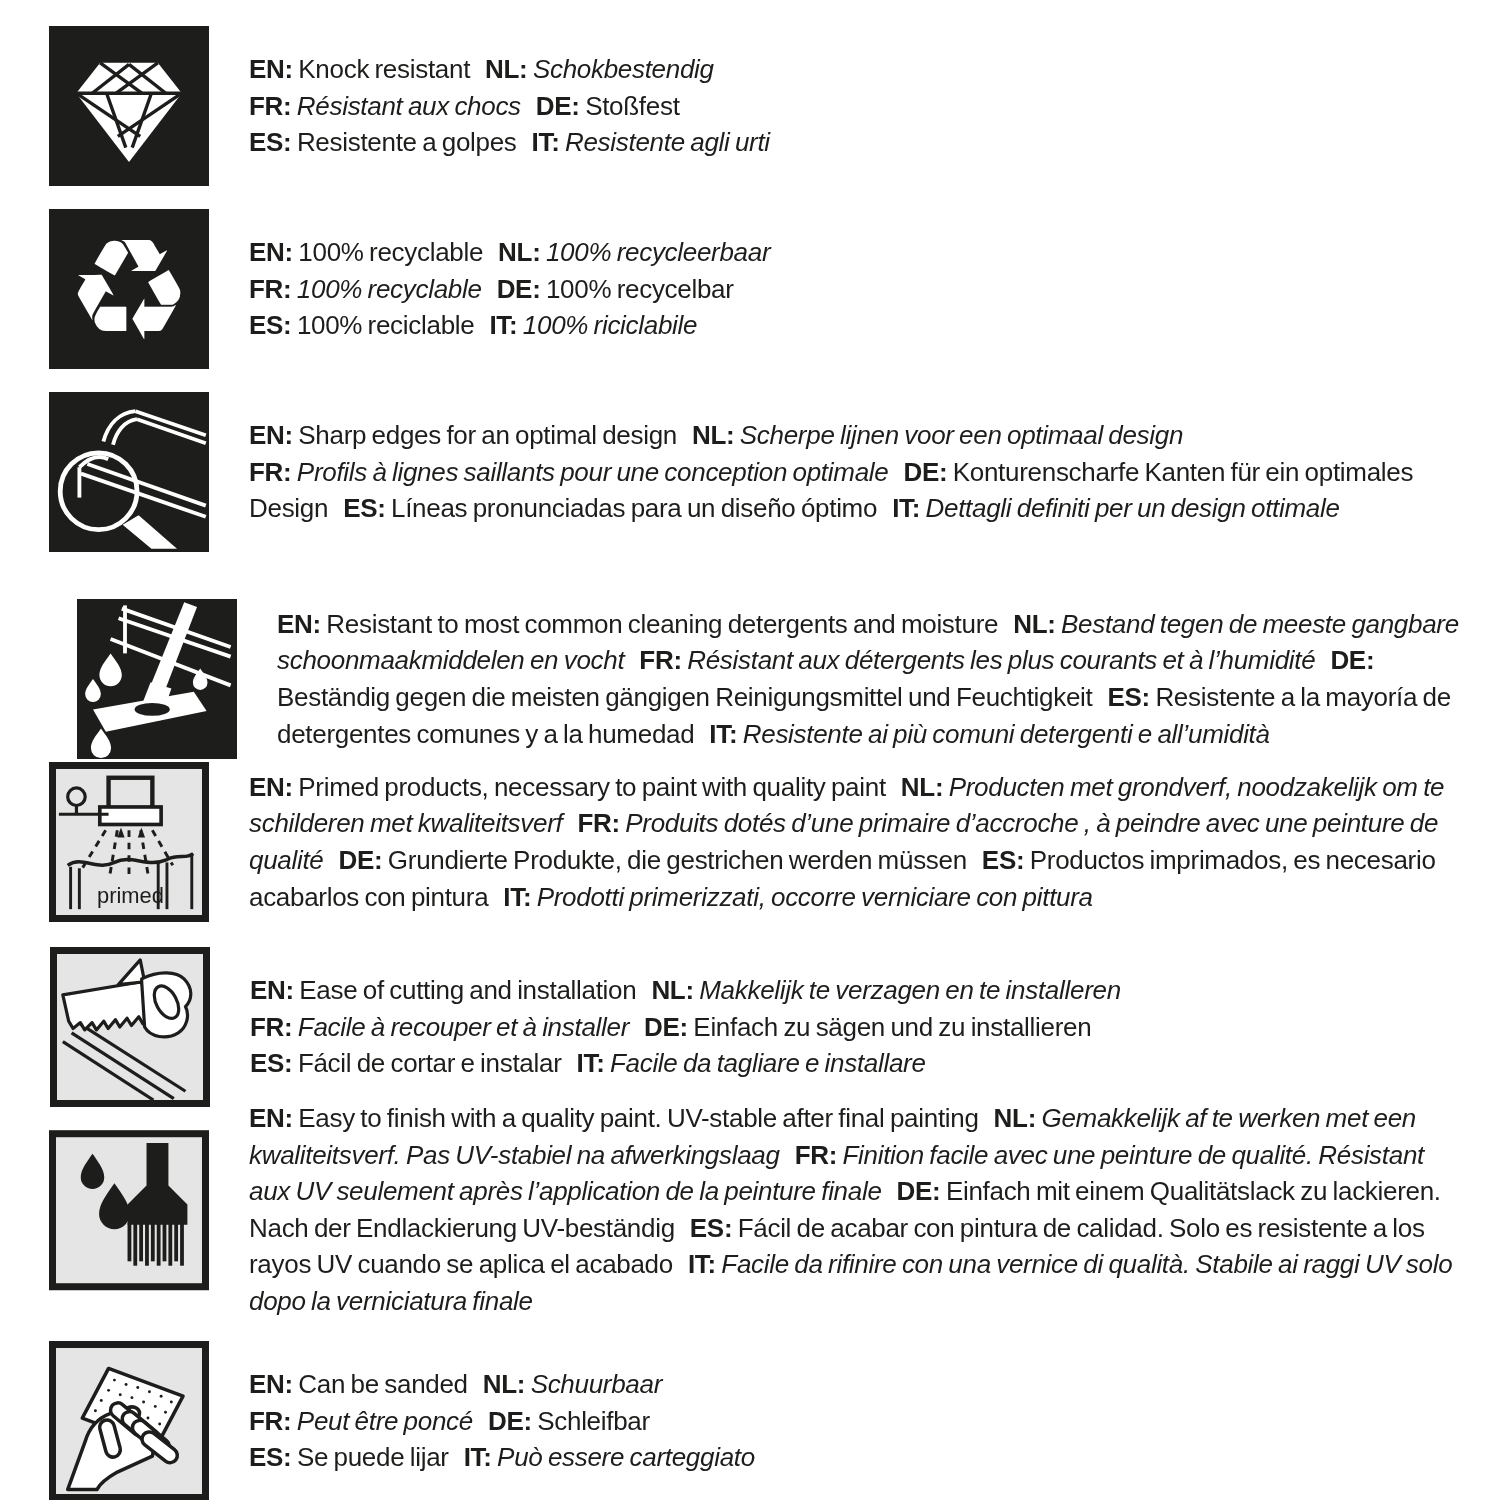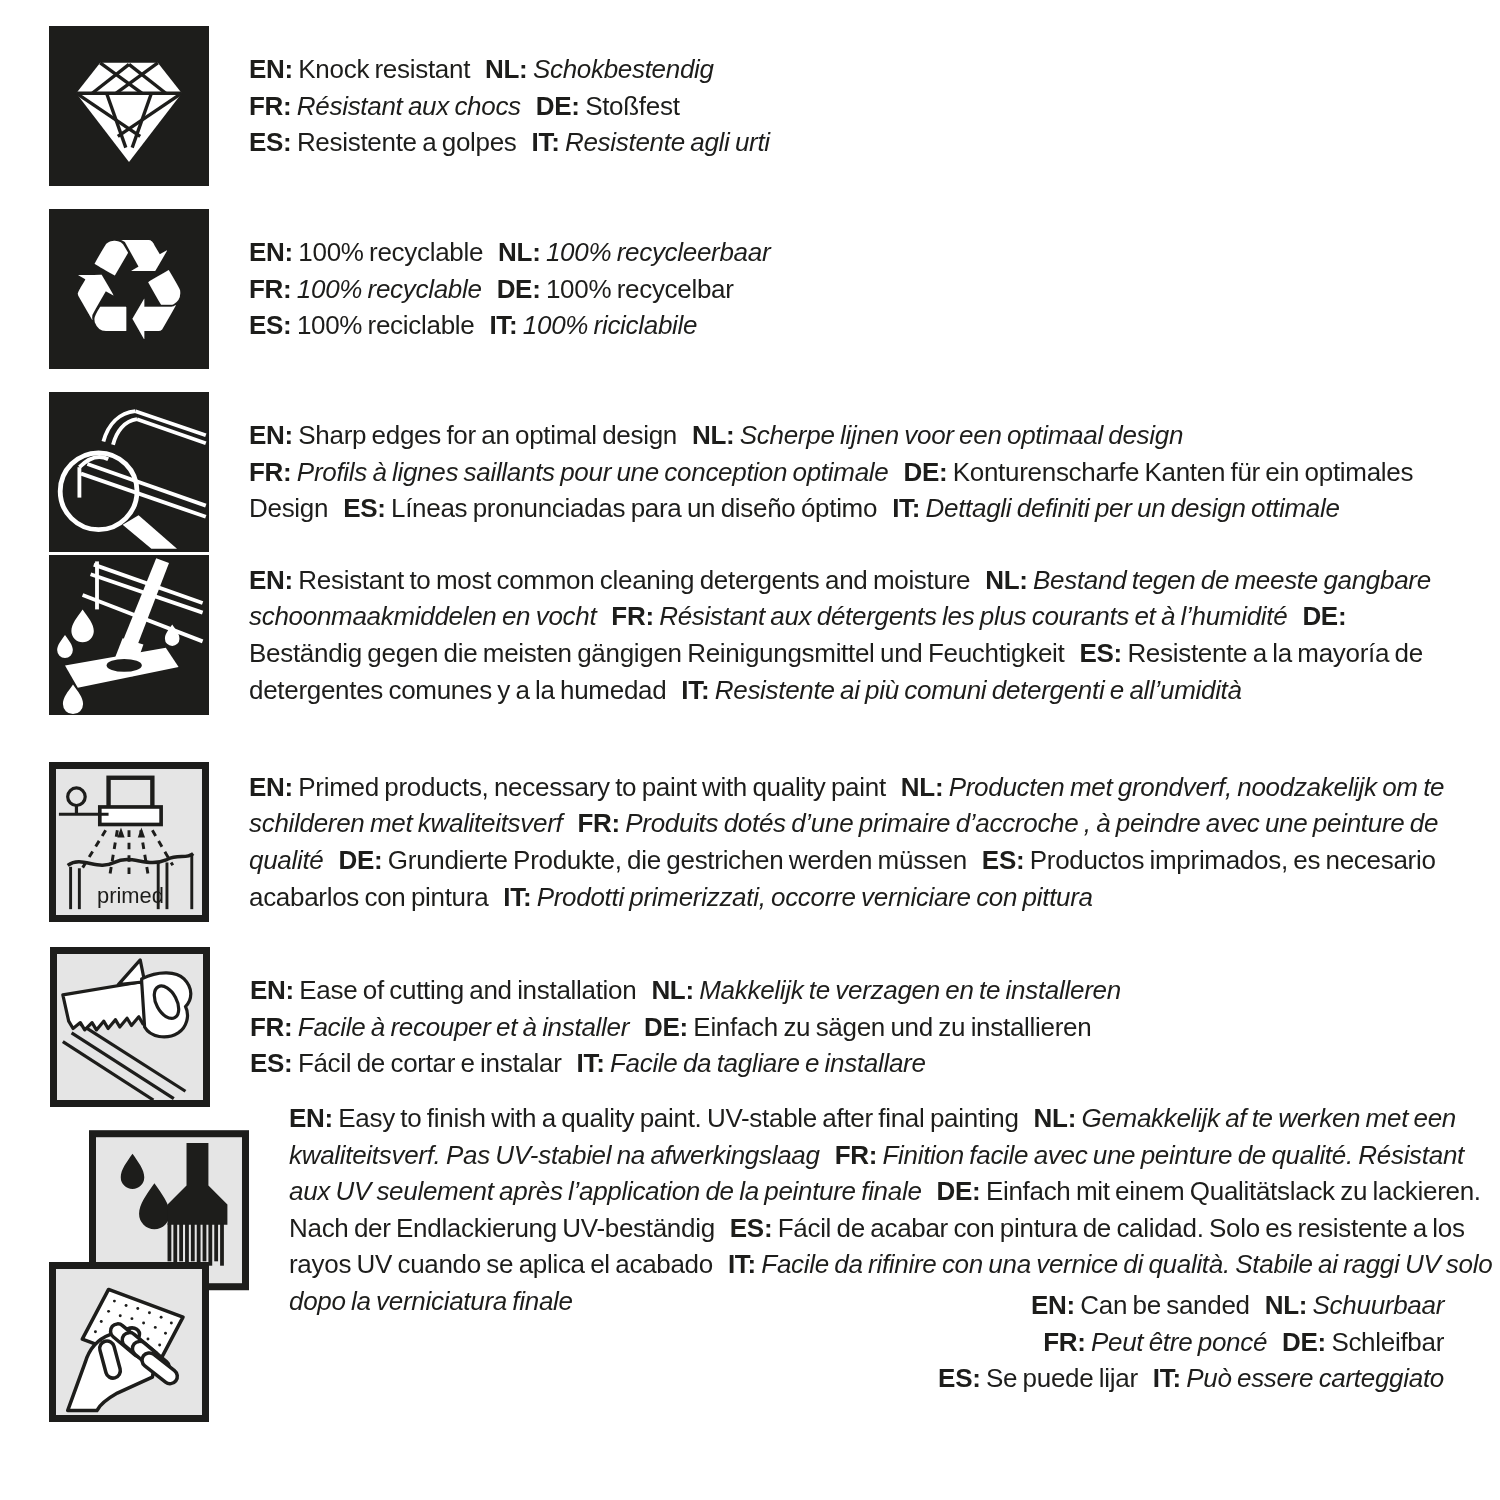--- a/index.html
+++ b/index.html
@@ -63,21 +63,21 @@
       <path d="M19,47 L19,66"></path>
       <path d="M19,47 C25,41 31,39 37,42"></path>
     </g>
     <circle cx="31" cy="62" r="24" stroke="#ffffff" stroke-width="3" fill="none"></circle>
     <polygon points="46,83 56,77 80,98 64,98" fill="#ffffff"></polygon>
   </svg>
       </div>
     <p class="text"><span class="seg"><span class="lang-label">EN:</span><span class="seg-text"> Sharp edges for an optimal design</span></span><span class="seg italic"><span class="lang-label">NL:</span><span class="seg-text"> Scherpe lijnen voor een optimaal design</span></span><br><span class="seg italic"><span class="lang-label">FR:</span><span class="seg-text"> Profils à lignes saillants pour une conception optimale</span></span><span class="seg"><span class="lang-label">DE:</span><span class="seg-text"> Konturenscharfe Kanten für ein optimales Design</span></span><span class="seg"><span class="lang-label">ES:</span><span class="seg-text"> Líneas pronunciadas para un diseño óptimo</span></span><span class="seg italic"><span class="lang-label">IT:</span><span class="seg-text"> Dettagli definiti per un design ottimale</span></span></p>
   </section>
 
-  <section class="row" style="top: 635px;">
+  <section class="row" style="top: 679px; margin-left: 28px;">
     <div class="icon-box solid">
         <svg viewBox="0 0 100 100" xmlns="http://www.w3.org/2000/svg">
     <g stroke="#ffffff" stroke-width="2.4" fill="none">
       <path d="M28,6 L96,30"></path>
       <path d="M26,12 L96,36"></path>
       <path d="M21,25 L96,54"></path>
       <path d="M30,4 L30,34"></path>
     </g>
     <polygon points="67,2 75,5 55,57 46,54" fill="#ffffff"></polygon>
     <polygon points="46,52 59,56 52,76 39,70" fill="#ffffff"></polygon>
@@ -137,21 +137,21 @@
     </g>
     <path d="M4,28 L58,19 L63,43 L59,48 L56,43 L51,49 L48,44 L43,50 L40,45 L35,51 L32,46 L27,52 L24,47 L19,52 L16,47 L11,51 L8,46 Z" fill="#ffffff" stroke="#1d1d1b" stroke-width="2.2" stroke-linejoin="round"></path>
     <polygon points="42,21 57,4 60,19" fill="#ffffff" stroke="#1d1d1b" stroke-width="2.2" stroke-linejoin="round"></polygon>
     <path d="M58,17 C70,11 82,12 87,17 C93,23 93,31 88,36 C91,42 89,50 83,54 C75,59 64,57 60,50 L58,19 Z" fill="#ffffff" stroke="#1d1d1b" stroke-width="2.2" stroke-linejoin="round"></path>
     <ellipse cx="75" cy="33" rx="7" ry="12" transform="rotate(-28 75 33)" fill="#ffffff" stroke="#1d1d1b" stroke-width="2.2"></ellipse>
   </svg>
       </div>
     <p class="text"><span class="seg"><span class="lang-label">EN:</span><span class="seg-text"> Ease of cutting and installation</span></span><span class="seg italic"><span class="lang-label">NL:</span><span class="seg-text"> Makkelijk te verzagen en te installeren</span></span><br><span class="seg italic"><span class="lang-label">FR:</span><span class="seg-text"> Facile à recouper et à installer</span></span><span class="seg"><span class="lang-label">DE:</span><span class="seg-text"> Einfach zu sägen und zu installieren</span></span><br><span class="seg"><span class="lang-label">ES:</span><span class="seg-text"> Fácil de cortar e instalar</span></span><span class="seg italic"><span class="lang-label">IT:</span><span class="seg-text"> Facile da tagliare e installare</span></span></p>
   </section>
 
-  <section class="row" style="top: 1210px; margin-left: 40px;">
+  <section class="row" style="top: 1210px;">
     <div class="icon-box outline">
         <svg viewBox="0 0 100 100" xmlns="http://www.w3.org/2000/svg">
     <g fill="#1d1d1b">
       <path transform="translate(25,24) scale(1.15)" d="M0,-11 C3.5,-6 7,-1.5 7,3 A7,7 0 1,1 -7,3 C-7,-1.5 -3.5,-6 0,-11 Z"></path>
       <path transform="translate(40,48) scale(1.5)" d="M0,-11 C3.5,-6 7,-1.5 7,3 A7,7 0 1,1 -7,3 C-7,-1.5 -3.5,-6 0,-11 Z"></path>
       <path d="M62,4 L77,4 L77,33 L90,46 L90,60 L49,60 L49,46 L62,33 Z"></path>
       <rect x="49" y="59" width="2.6" height="26"></rect>
       <rect x="53" y="59" width="2.6" height="29"></rect>
       <rect x="57" y="59" width="2.6" height="26"></rect>
       <rect x="61" y="59" width="2.6" height="29"></rect>
@@ -160,21 +160,21 @@
       <rect x="73" y="59" width="2.6" height="26"></rect>
       <rect x="77" y="59" width="2.6" height="29"></rect>
       <rect x="81" y="59" width="2.6" height="26"></rect>
       <rect x="85" y="59" width="2.6" height="29"></rect>
     </g>
   </svg>
       </div>
     <p class="text"><span class="seg"><span class="lang-label">EN:</span><span class="seg-text"> Easy to finish with a quality paint. UV-stable after final painting</span></span><span class="seg italic"><span class="lang-label">NL:</span><span class="seg-text"> Gemakkelijk af te werken met een kwaliteitsverf. Pas UV-stabiel na afwerkingslaag</span></span><span class="seg italic"><span class="lang-label">FR:</span><span class="seg-text"> Finition facile avec une peinture de qualité. Résistant aux UV seulement après l’application de la peinture finale</span></span><span class="seg"><span class="lang-label">DE:</span><span class="seg-text"> Einfach mit einem Qualitätslack zu lackieren. Nach der Endlackierung UV-beständig</span></span><span class="seg"><span class="lang-label">ES:</span><span class="seg-text"> Fácil de acabar con pintura de calidad. Solo es resistente a los rayos UV cuando se aplica el acabado</span></span><span class="seg italic"><span class="lang-label">IT:</span><span class="seg-text"> Facile da rifinire con una vernice di qualità. Stabile ai raggi UV solo dopo la verniciatura finale</span></span></p>
   </section>
 
-  <section class="row" style="top: 1342px; text-align: right;">
+  <section class="row" style="top: 1421px;">
     <div class="icon-box outline">
         <svg viewBox="0 0 100 100" xmlns="http://www.w3.org/2000/svg">
     <polygon points="36,14 87,33 69,67 18,48" fill="#ffffff" stroke="#1d1d1b" stroke-width="2.4" stroke-linejoin="round"></polygon>
     <g fill="#1d1d1b">
       <circle cx="40" cy="22" r="1"></circle>
             <circle cx="48" cy="25" r="1"></circle>
             <circle cx="56" cy="27" r="1"></circle>
       <circle cx="64" cy="30" r="1"></circle>
             <circle cx="72" cy="33" r="1"></circle>
             <circle cx="79" cy="37" r="1"></circle>

